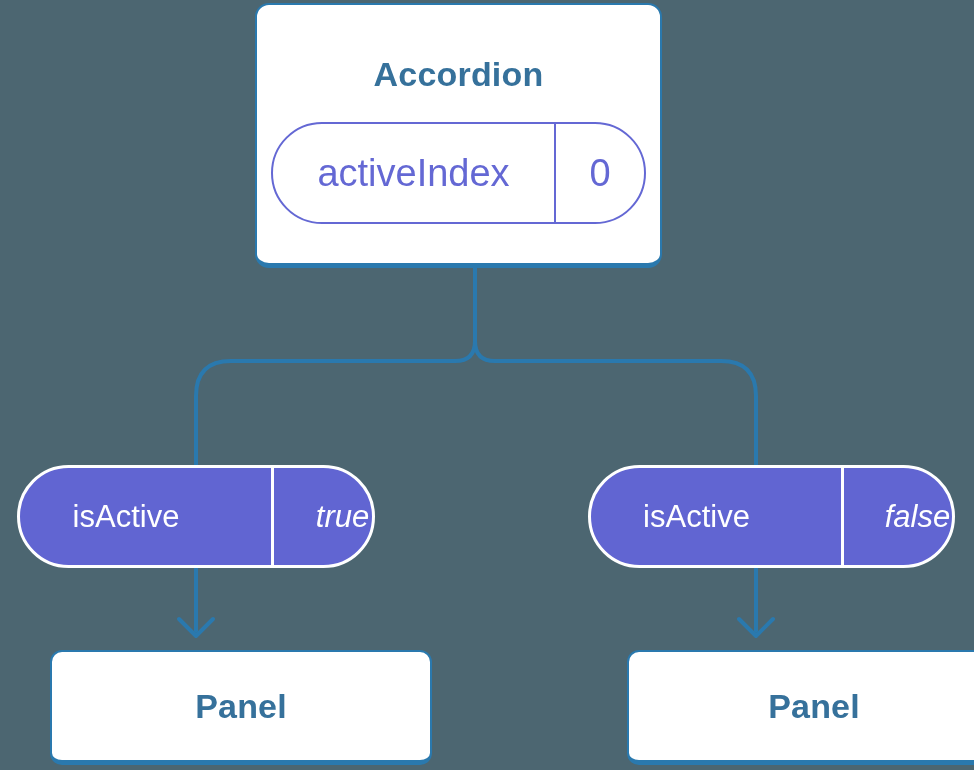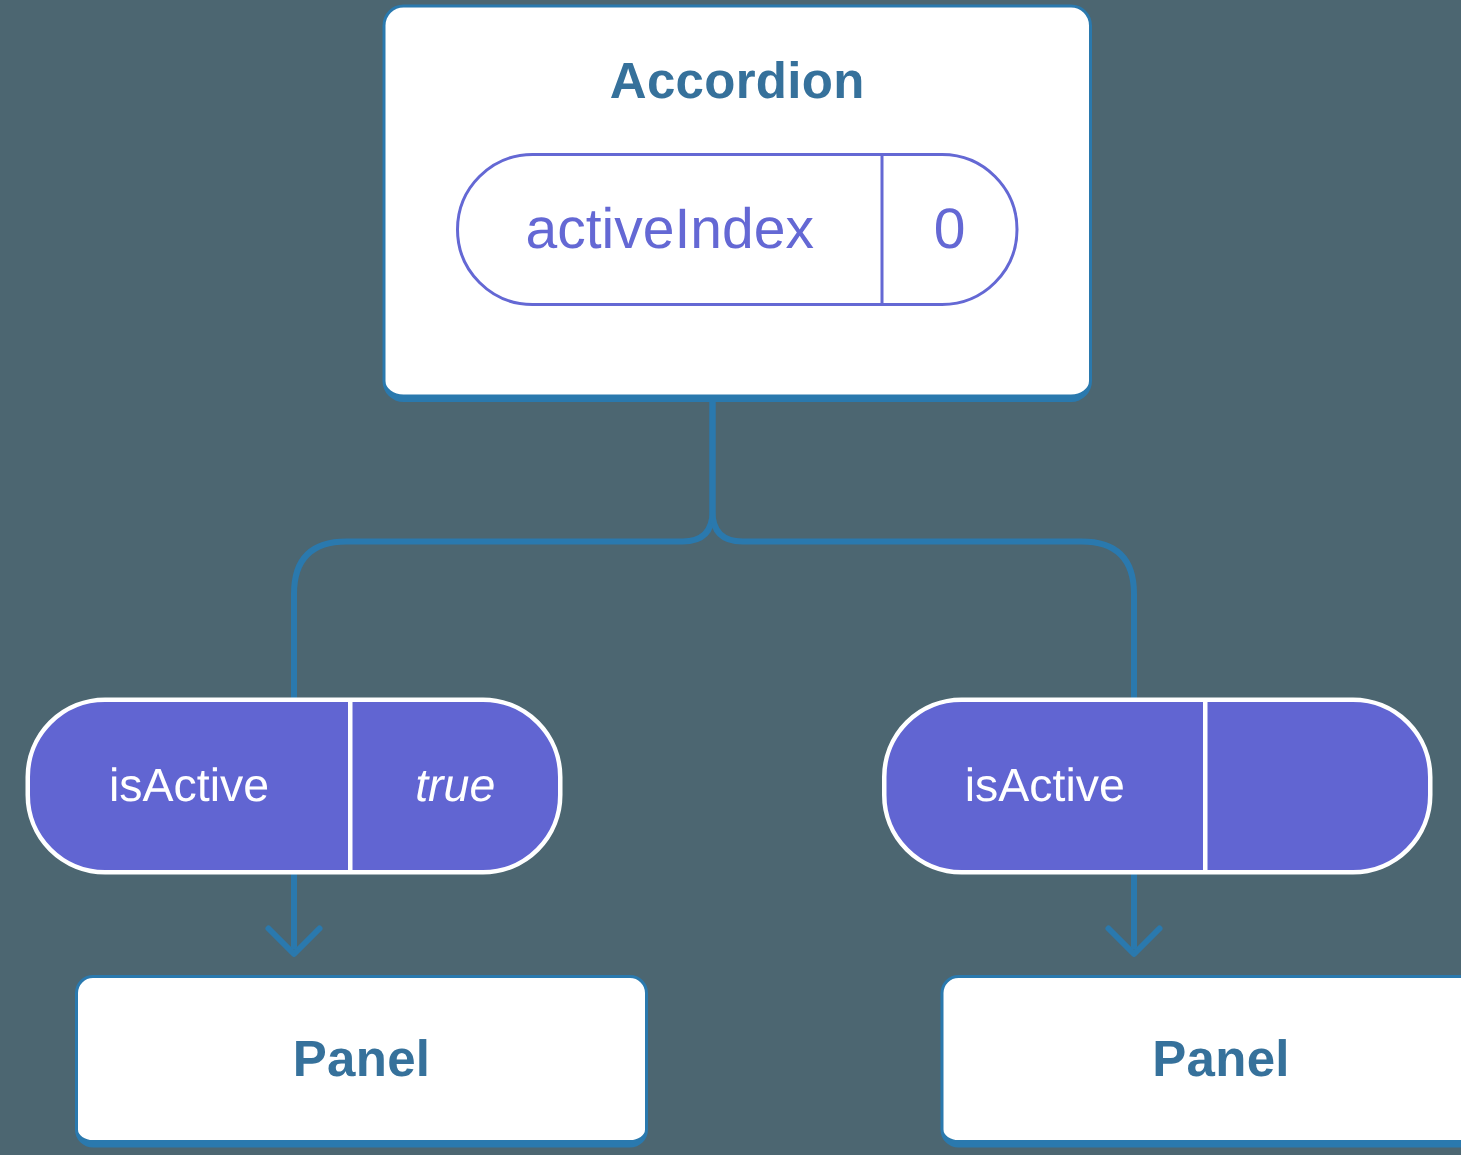--- a/index.html
+++ b/index.html
@@ -38,26 +38,26 @@
   }
   .node-title {
     color: var(--heading);
     font-size: 34px;
     font-weight: 600;
     letter-spacing: 0.2px;
   }
 
   .root-node {
     left: 255px; top: 3px;
-    width: 473px; height: 265px;
+    width: 407px; height: 265px;
     border-radius: 14px;
     display: flex;
     flex-direction: column;
     align-items: center;
-    padding-top: 30px;
+    padding-top: 50px;
   }
   .state-pill {
     margin-top: 28px;
     width: 375px; height: 102px;
     border: 2px solid var(--purpleOutline);
     border-radius: 52px;
     display: flex;
     align-items: stretch;
     color: var(--purpleOutline);
     font-size: 38px;
@@ -73,30 +73,31 @@
     background: var(--purpleOutline);
   }
   .state-pill .seg-value {
     flex: 1;
     display: flex; align-items: center; justify-content: center;
   }
 
   .prop-pill {
     position: absolute;
     top: 465px;
-    height: 118px;
+    height: 103px;
     background: var(--purple);
     border: 3px solid #FFFFFF;
     border-radius: 53px;
     display: flex;
     align-items: stretch;
     color: var(--pillText);
     font-size: 31px;
     z-index: 2;
     overflow: hidden;
+    gap: 39px;
   }
   .prop-pill .seg-label {
     display: flex; align-items: center; justify-content: center;
   }
   .prop-pill .divider {
     width: 3px;
     background: #FFFFFF;
   }
   .prop-pill .seg-value {
     flex: 1;
@@ -142,20 +143,21 @@
 
   <div class="prop-pill left">
     <span class="seg-label">isActive</span>
     <span class="divider"></span>
     <span class="seg-value">true</span>
   </div>
 
   <div class="prop-pill right">
     <span class="seg-label">isActive</span>
     <span class="divider"></span>
+    <span class="seg-value">false</span>
   </div>
 
   <div class="node panel-node left">
     <div class="node-title">Panel</div>
   </div>
 
   <div class="node panel-node right">
     <div class="node-title">Panel</div>
   </div>
 

